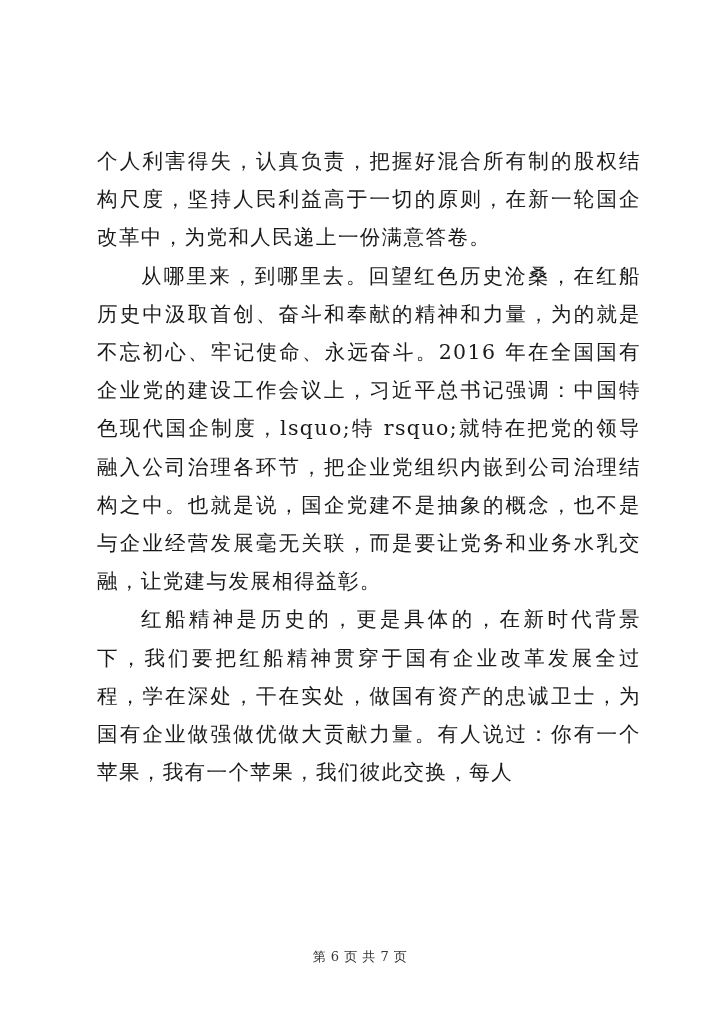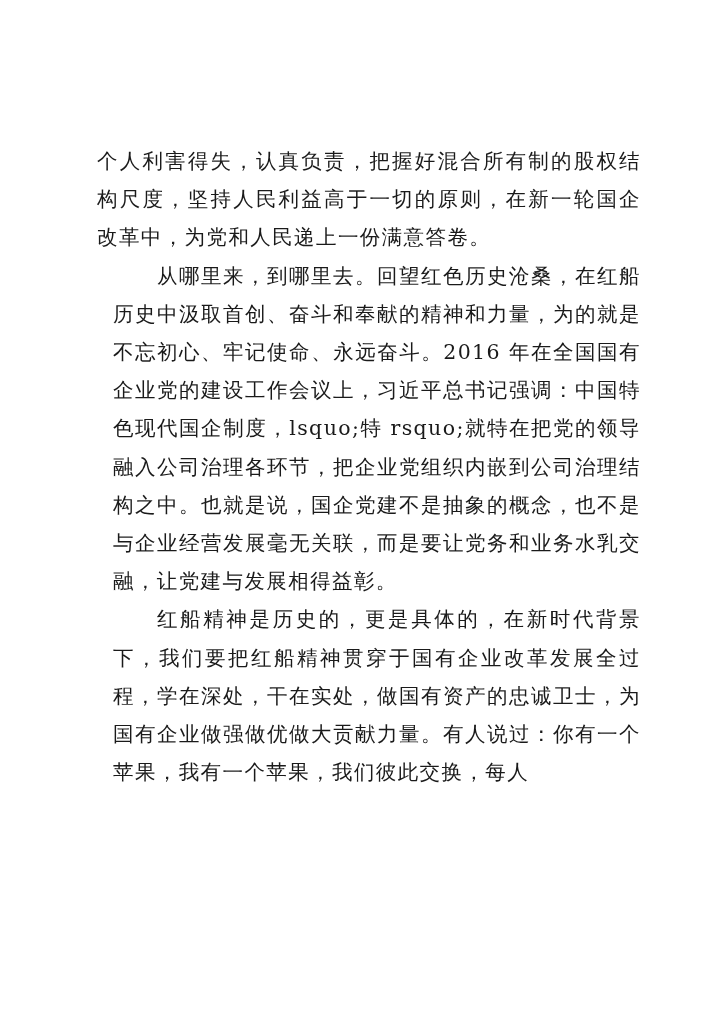--- a/index.html
+++ b/index.html
@@ -33,21 +33,20 @@
       margin: 0;
       font-size: 20.5px;
       line-height: 38.2px;
       letter-spacing: 1.4px;
       text-align: justify;
       text-justify: inter-character;
       word-break: break-all;
     }
     .para.indent {
       text-indent: 44px;
-      margin-left: 16px;
     }
     .footer {
       position: absolute;
       left: 0;
       width: 720px;
       top: 936px;
       text-align: center;
       font-size: 13px;
       color: #333333;
       letter-spacing: 0.5px;
@@ -55,13 +54,14 @@
   </style>
 </head>
 <body>
 
 <div class="page">
   <div class="body-text">
     <p class="para">个人利害得失，认真负责，把握好混合所有制的股权结构尺度，坚持人民利益高于一切的原则，在新一轮国企改革中，为党和人民递上一份满意答卷。</p>
     <p class="para indent">从哪里来，到哪里去。回望红色历史沧桑，在红船历史中汲取首创、奋斗和奉献的精神和力量，为的就是不忘初心、牢记使命、永远奋斗。2016 年在全国国有企业党的建设工作会议上，习近平总书记强调：中国特色现代国企制度，lsquo;特 rsquo;就特在把党的领导融入公司治理各环节，把企业党组织内嵌到公司治理结构之中。也就是说，国企党建不是抽象的概念，也不是与企业经营发展毫无关联，而是要让党务和业务水乳交融，让党建与发展相得益彰。</p>
     <p class="para indent">红船精神是历史的，更是具体的，在新时代背景下，我们要把红船精神贯穿于国有企业改革发展全过程，学在深处，干在实处，做国有资产的忠诚卫士，为国有企业做强做优做大贡献力量。有人说过：你有一个苹果，我有一个苹果，我们彼此交换，每人</p>
   </div>
+  <div class="footer">第 6 页 共 7 页</div>
 </div>
 
 </body></html>

